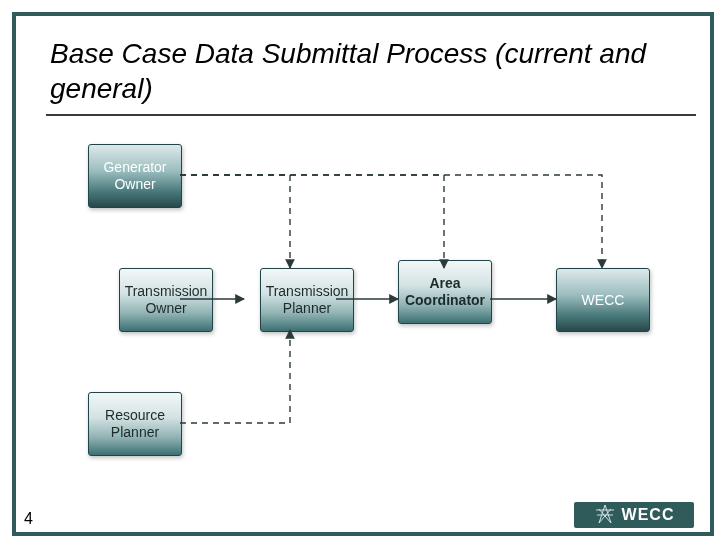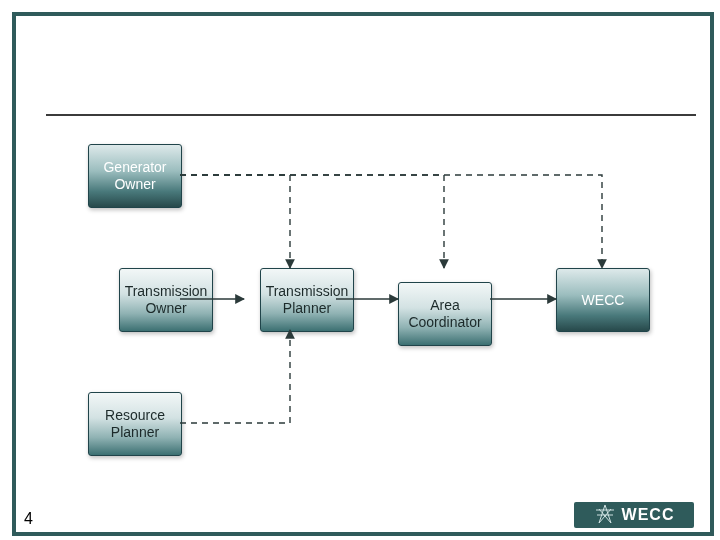--- a/index.html
+++ b/index.html
@@ -20,28 +20,29 @@
   .page-num{position:absolute;left:8px;bottom:4px;font-size:16px;color:#000}
   .brand{position:absolute;right:16px;bottom:4px;height:26px;display:flex;align-items:center;gap:6px}
   .brand-badge{width:120px;height:26px;background:#2f5b5b;border-radius:2px;display:flex;align-items:center;justify-content:center;gap:6px}
   .brand-text{color:#fff;font-size:16px;letter-spacing:1px;font-weight:600}
   .tower{display:inline-block}
 </style>
 </head>
 <body>
 
 <div class="frame">
+  <div class="title">Base Case Data Submittal Process (current and general)</div>
   <div class="title-rule"></div>
 
   <div id="nodes-layer">
       <div class="node dark" style="left: 72px; top: 128px;">Generator Owner</div>
       <div class="node" style="left: 72px; top: 252px; margin-left: 31px;">Transmission Owner</div>
       <div class="node" style="left: 72px; top: 376px;">Resource Planner</div>
       <div class="node" style="left: 244px; top: 252px;">Transmission Planner</div>
-      <div class="node" style="left: 382px; top: 266px;">Area Coordinator</div>
+      <div class="node" style="left: 382px; top: 244px; font-weight: bold;">Area Coordinator</div>
       <div class="node dark" style="left: 540px; top: 252px;">WECC</div>
     </div>
 
   <svg class="flows">
     <defs>
       <marker id="arrow" viewBox="0 0 10 10" refX="9" refY="5" markerWidth="7" markerHeight="7" orient="auto-start-reverse">
         <path d="M0,0 L10,5 L0,10 z" fill="#2b3a3a"></path>
       </marker>
     </defs>
     <g id="edge-layer">

